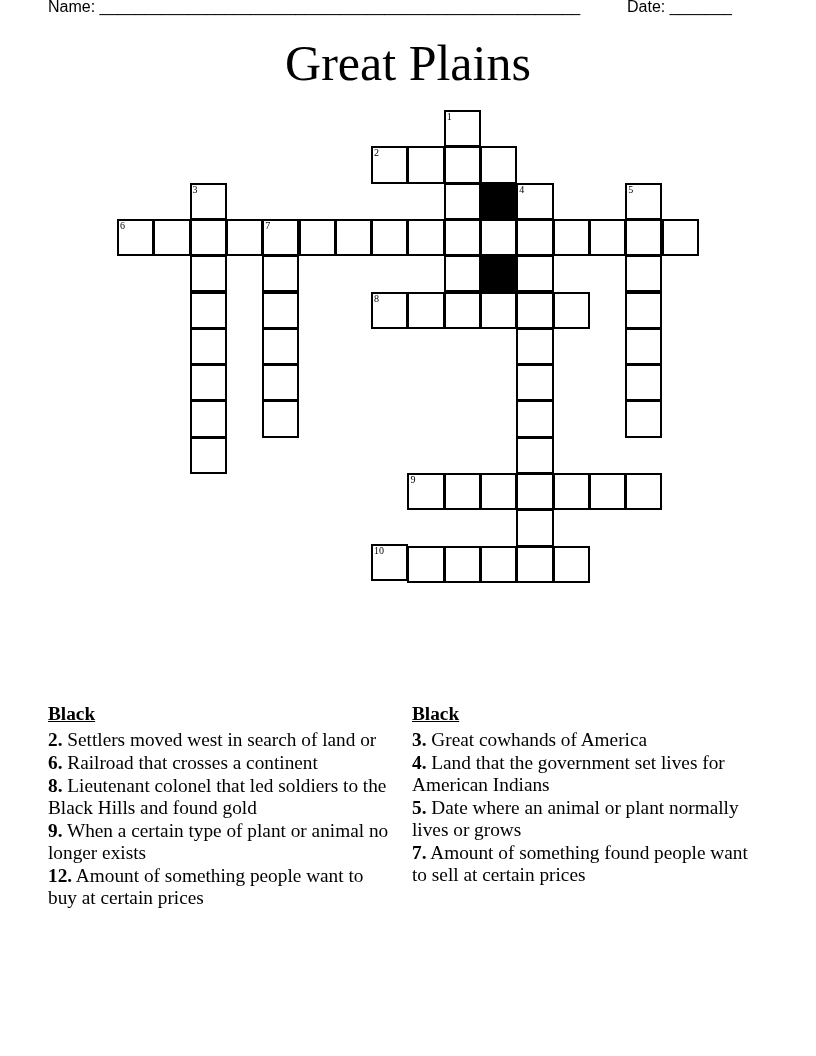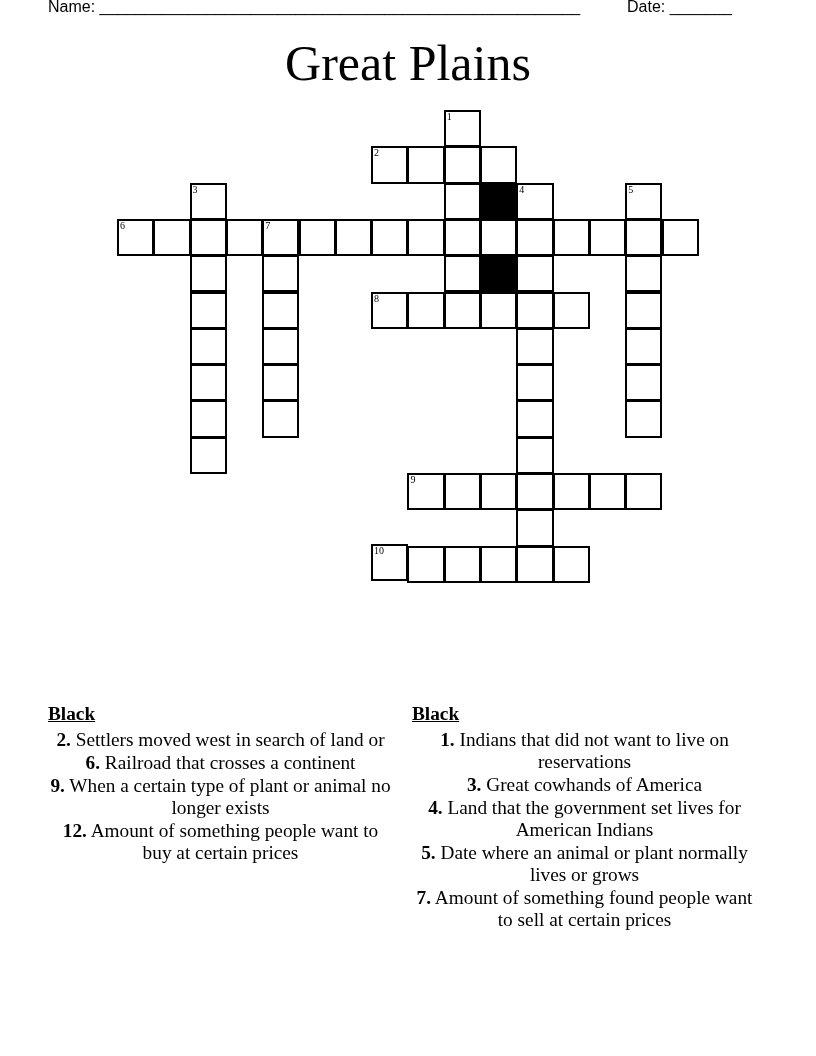--- a/index.html
+++ b/index.html
@@ -5,21 +5,21 @@
   html,body{margin:0;padding:0;background:#fff;}
   body{width:816px;height:1056px;position:relative;overflow:hidden;font-family:"Liberation Serif",serif;color:#000;}
   .hdr{position:absolute;top:-2px;font-family:"Liberation Sans",sans-serif;font-size:16px;white-space:pre;}
   .title{position:absolute;top:30px;left:0;width:816px;text-align:center;font-size:50px;line-height:66px;}
   #grid{position:absolute;left:0;top:0;width:816px;height:600px;}
   .cell{position:absolute;box-sizing:border-box;width:37.3px;height:37.3px;border:2px solid #000;background:#fff;}
   .cell.black{background:#000;}
   .num{position:absolute;left:1px;top:-1px;font-size:10px;line-height:12px;}
   .clues{position:absolute;top:703px;width:345px;font-size:19.3px;line-height:22px;}
   .clues h3{margin:0 0 4px 0;font-size:19.3px;font-weight:bold;text-decoration:underline;line-height:22px;}
-  .clue{margin-bottom:1px;text-align:center;}
+  .clue{margin-bottom:1px;}
   .clue b{font-weight:bold;}
 </style>
 </head>
 <body>
 
 <div class="hdr" style="left:48px;">Name: ______________________________________________________</div>
 <div class="hdr" style="left:627px;">Date: _______</div>
 
 <div class="title">Great Plains</div>
 
@@ -112,24 +112,24 @@
     <div class="cell" style="left: 480px; top: 545.6px;"></div>
     <div class="cell" style="left: 552.6px; top: 545.6px;"></div>
     <div class="cell black" style="left: 480px; top: 182.6px;"></div>
     <div class="cell black" style="left: 480px; top: 255.2px;"></div>
   </div>
 
 <div class="clues" style="left:48px;">
   <h3>Black</h3>
   <div class="clue"><b>2.</b><span> Settlers moved west in search of land or</span></div>
   <div class="clue"><b>6.</b><span> Railroad that crosses a continent</span></div>
+  <div class="clue"><b>8.</b><span> Lieutenant colonel that led soldiers to the Black Hills and found gold</span></div>
   <div class="clue"><b>9.</b><span> When a certain type of plant or animal no longer exists</span></div>
   <div class="clue"><b>12.</b><span> Amount of something people want to buy at certain prices</span></div>
 </div>
 
 <div class="clues" style="left:412px;">
   <h3>Black</h3>
-  <div class="clue"><b>1.</b><span> Indians that did not want to live on reservations</span></div>
   <div class="clue"><b>3.</b><span> Great cowhands of America</span></div>
   <div class="clue"><b>4.</b><span> Land that the government set lives for American Indians</span></div>
   <div class="clue"><b>5.</b><span> Date where an animal or plant normally lives or grows</span></div>
   <div class="clue"><b>7.</b><span> Amount of something found people want to sell at certain prices</span></div>
 </div>
 
 </body></html>

